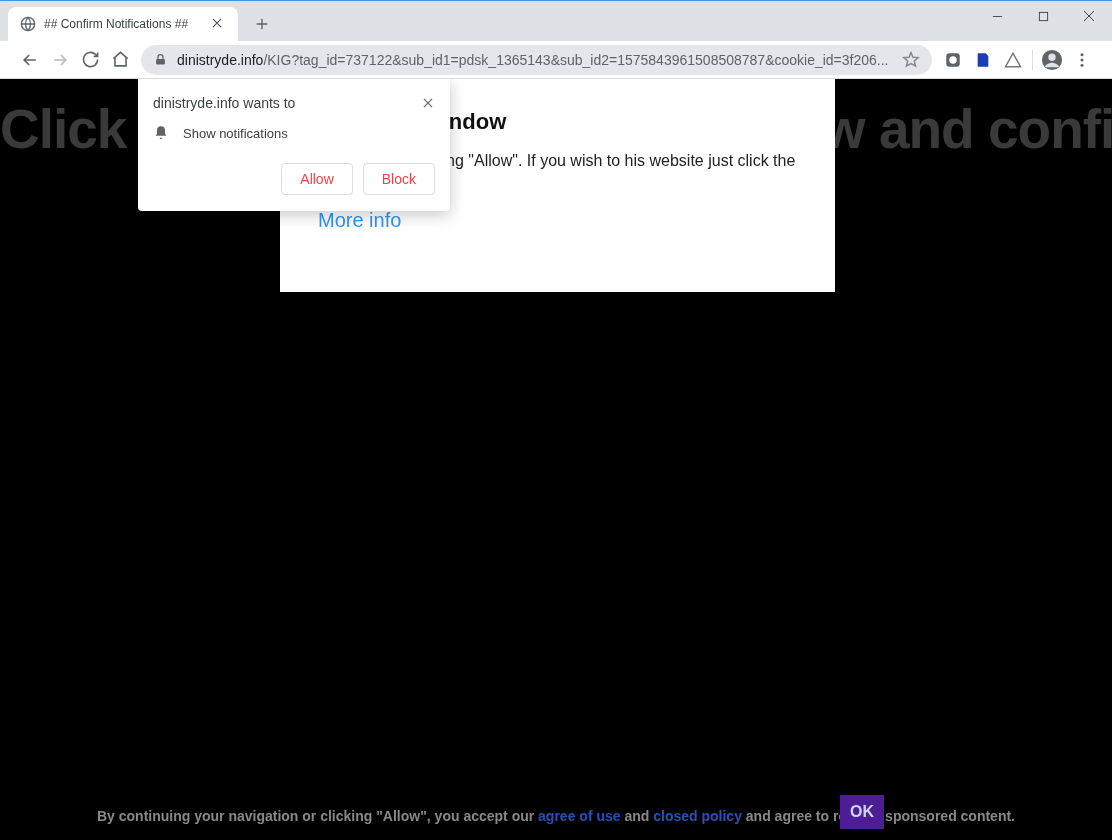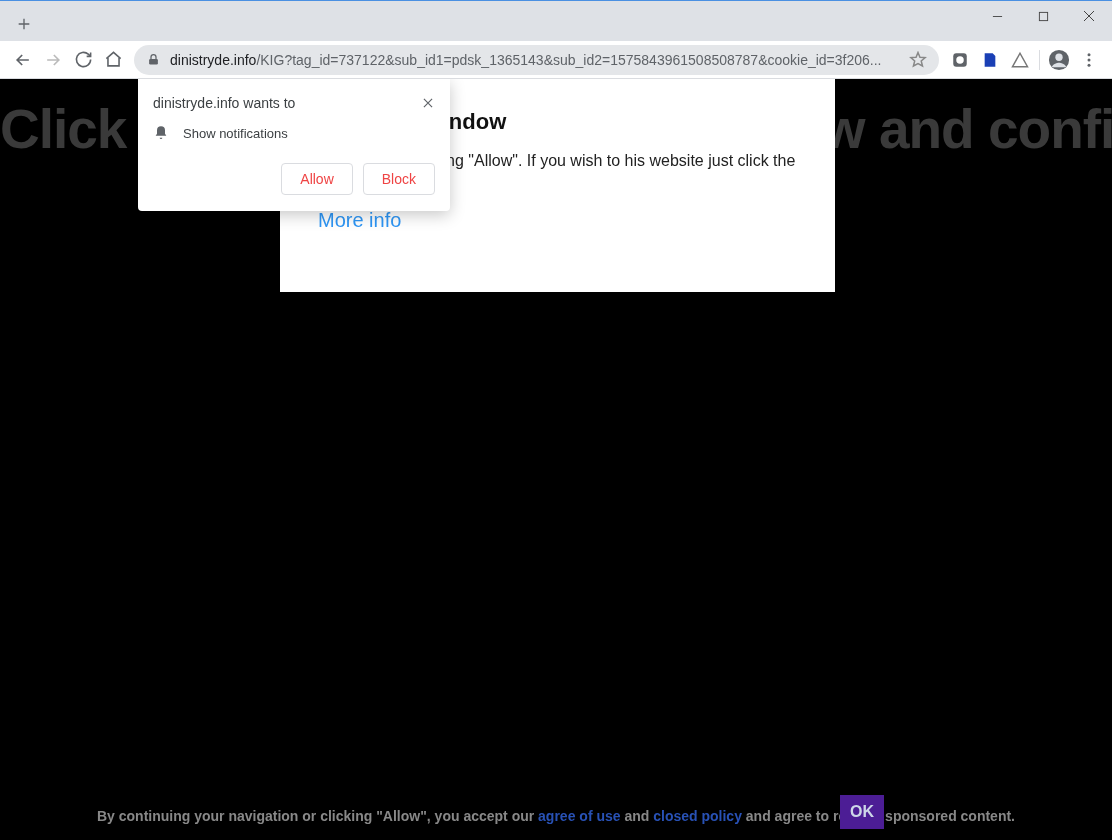--- a/index.html
+++ b/index.html
@@ -10,21 +10,21 @@
   .titlebar { height: 40px; background: #dee1e6; display: flex; align-items: flex-end; position: relative; }
   .tab { display: flex; align-items: center; height: 34px; background: #fff; border-radius: 8px 8px 0 0; margin-left: 8px; padding: 0 12px; width: 230px; position: relative; }
   .tab .favicon { width: 16px; height: 16px; margin-right: 8px; color: #5f6368; }
   .tab .title { font-size: 12px; color: #3c4043; flex: 1; white-space: nowrap; overflow: hidden; text-overflow: ellipsis; }
   .tab .tabclose { width: 16px; height: 16px; color: #555; }
   .newtab { width: 28px; height: 28px; margin-left: 10px; display: flex; align-items: center; justify-content: center; color: #5f6368; margin-bottom: 3px; }
   .winctrls { position: absolute; right: 0; top: 0; height: 30px; display: flex; }
   .winbtn { width: 46px; height: 30px; display: flex; align-items: center; justify-content: center; color: #444; }
 
   
-  .toolbar { height: 38px; background: #fff; display: flex; align-items: center; padding: 0 8px; border-bottom: 1px solid #dadce0; }
+  .toolbar { height: 38px; background: #fff; display: flex; align-items: center; padding: 0 15px; border-bottom: 1px solid #dadce0; }
   .navbtn { width: 30px; height: 30px; display: flex; align-items: center; justify-content: center; color: #5f6368; border-radius: 50%; }
   .navbtn.disabled { color: #bbb; }
   .omnibox { flex: 1; height: 30px; background: #f1f3f4; border-radius: 15px; display: flex; align-items: center; padding: 0 12px; margin: 0 6px; position: relative; }
   .omnibox.focus { background: #e4e6e9; }
   .lock { width: 16px; height: 16px; color: #5f6368; margin-right: 8px; }
   .url { font-size: 14px; color: #5f6368; white-space: nowrap; overflow: hidden; text-overflow: ellipsis; flex: 1; }
   .url .host { color: #202124; }
   .star { width: 18px; height: 18px; color: #888; margin-left: 6px; }
   .ext { width: 30px; height: 30px; display: flex; align-items: center; justify-content: center; color: #5f6368; }
   .sep { width: 1px; height: 20px; background: #dadce0; margin: 0 4px; }
@@ -51,20 +51,34 @@
   .footer { position: absolute; bottom: 14px; left: 0; width: 100%; text-align: center; color: #888; font-size: 14px; font-weight: 600; line-height: 1.6; }
   .footer a { color: #2851b5; text-decoration: none; }
   .okbtn { position: absolute; right: 228px; bottom: 12px; background: #4c1d95; color: #cdd6e8; border: none; padding: 8px 10px; font-size: 16px; font-weight: 600; }
 
   svg { display: block; }
 </style>
 </head>
 <body>
 
 <div class="titlebar">
+  <div class="tab">
+    <span class="favicon">
+      <svg viewBox="0 0 24 24" width="16" height="16" fill="none" stroke="currentColor" stroke-width="2">
+          <circle cx="12" cy="12" r="10"></circle>
+          <path d="M2 12h20M12 2a15 15 0 0 1 0 20M12 2a15 15 0 0 0 0 20"></path>
+        </svg>
+    </span>
+    <span class="title">## Confirm Notifications ##</span>
+    <span class="tabclose">
+      <svg viewBox="0 0 24 24" width="14" height="14" stroke="currentColor" stroke-width="2">
+          <path d="M5 5l14 14M19 5L5 19"></path>
+        </svg>
+    </span>
+  </div>
   <div class="newtab">
     <svg viewBox="0 0 24 24" width="16" height="16" stroke="currentColor" stroke-width="2">
         <path d="M12 4v16M4 12h16"></path>
       </svg>
   </div>
   <div class="winctrls">
     <div class="winbtn">
       <svg viewBox="0 0 12 12" width="11" height="11" stroke="currentColor" stroke-width="1">
           <path d="M1 6h10"></path>
         </svg>

